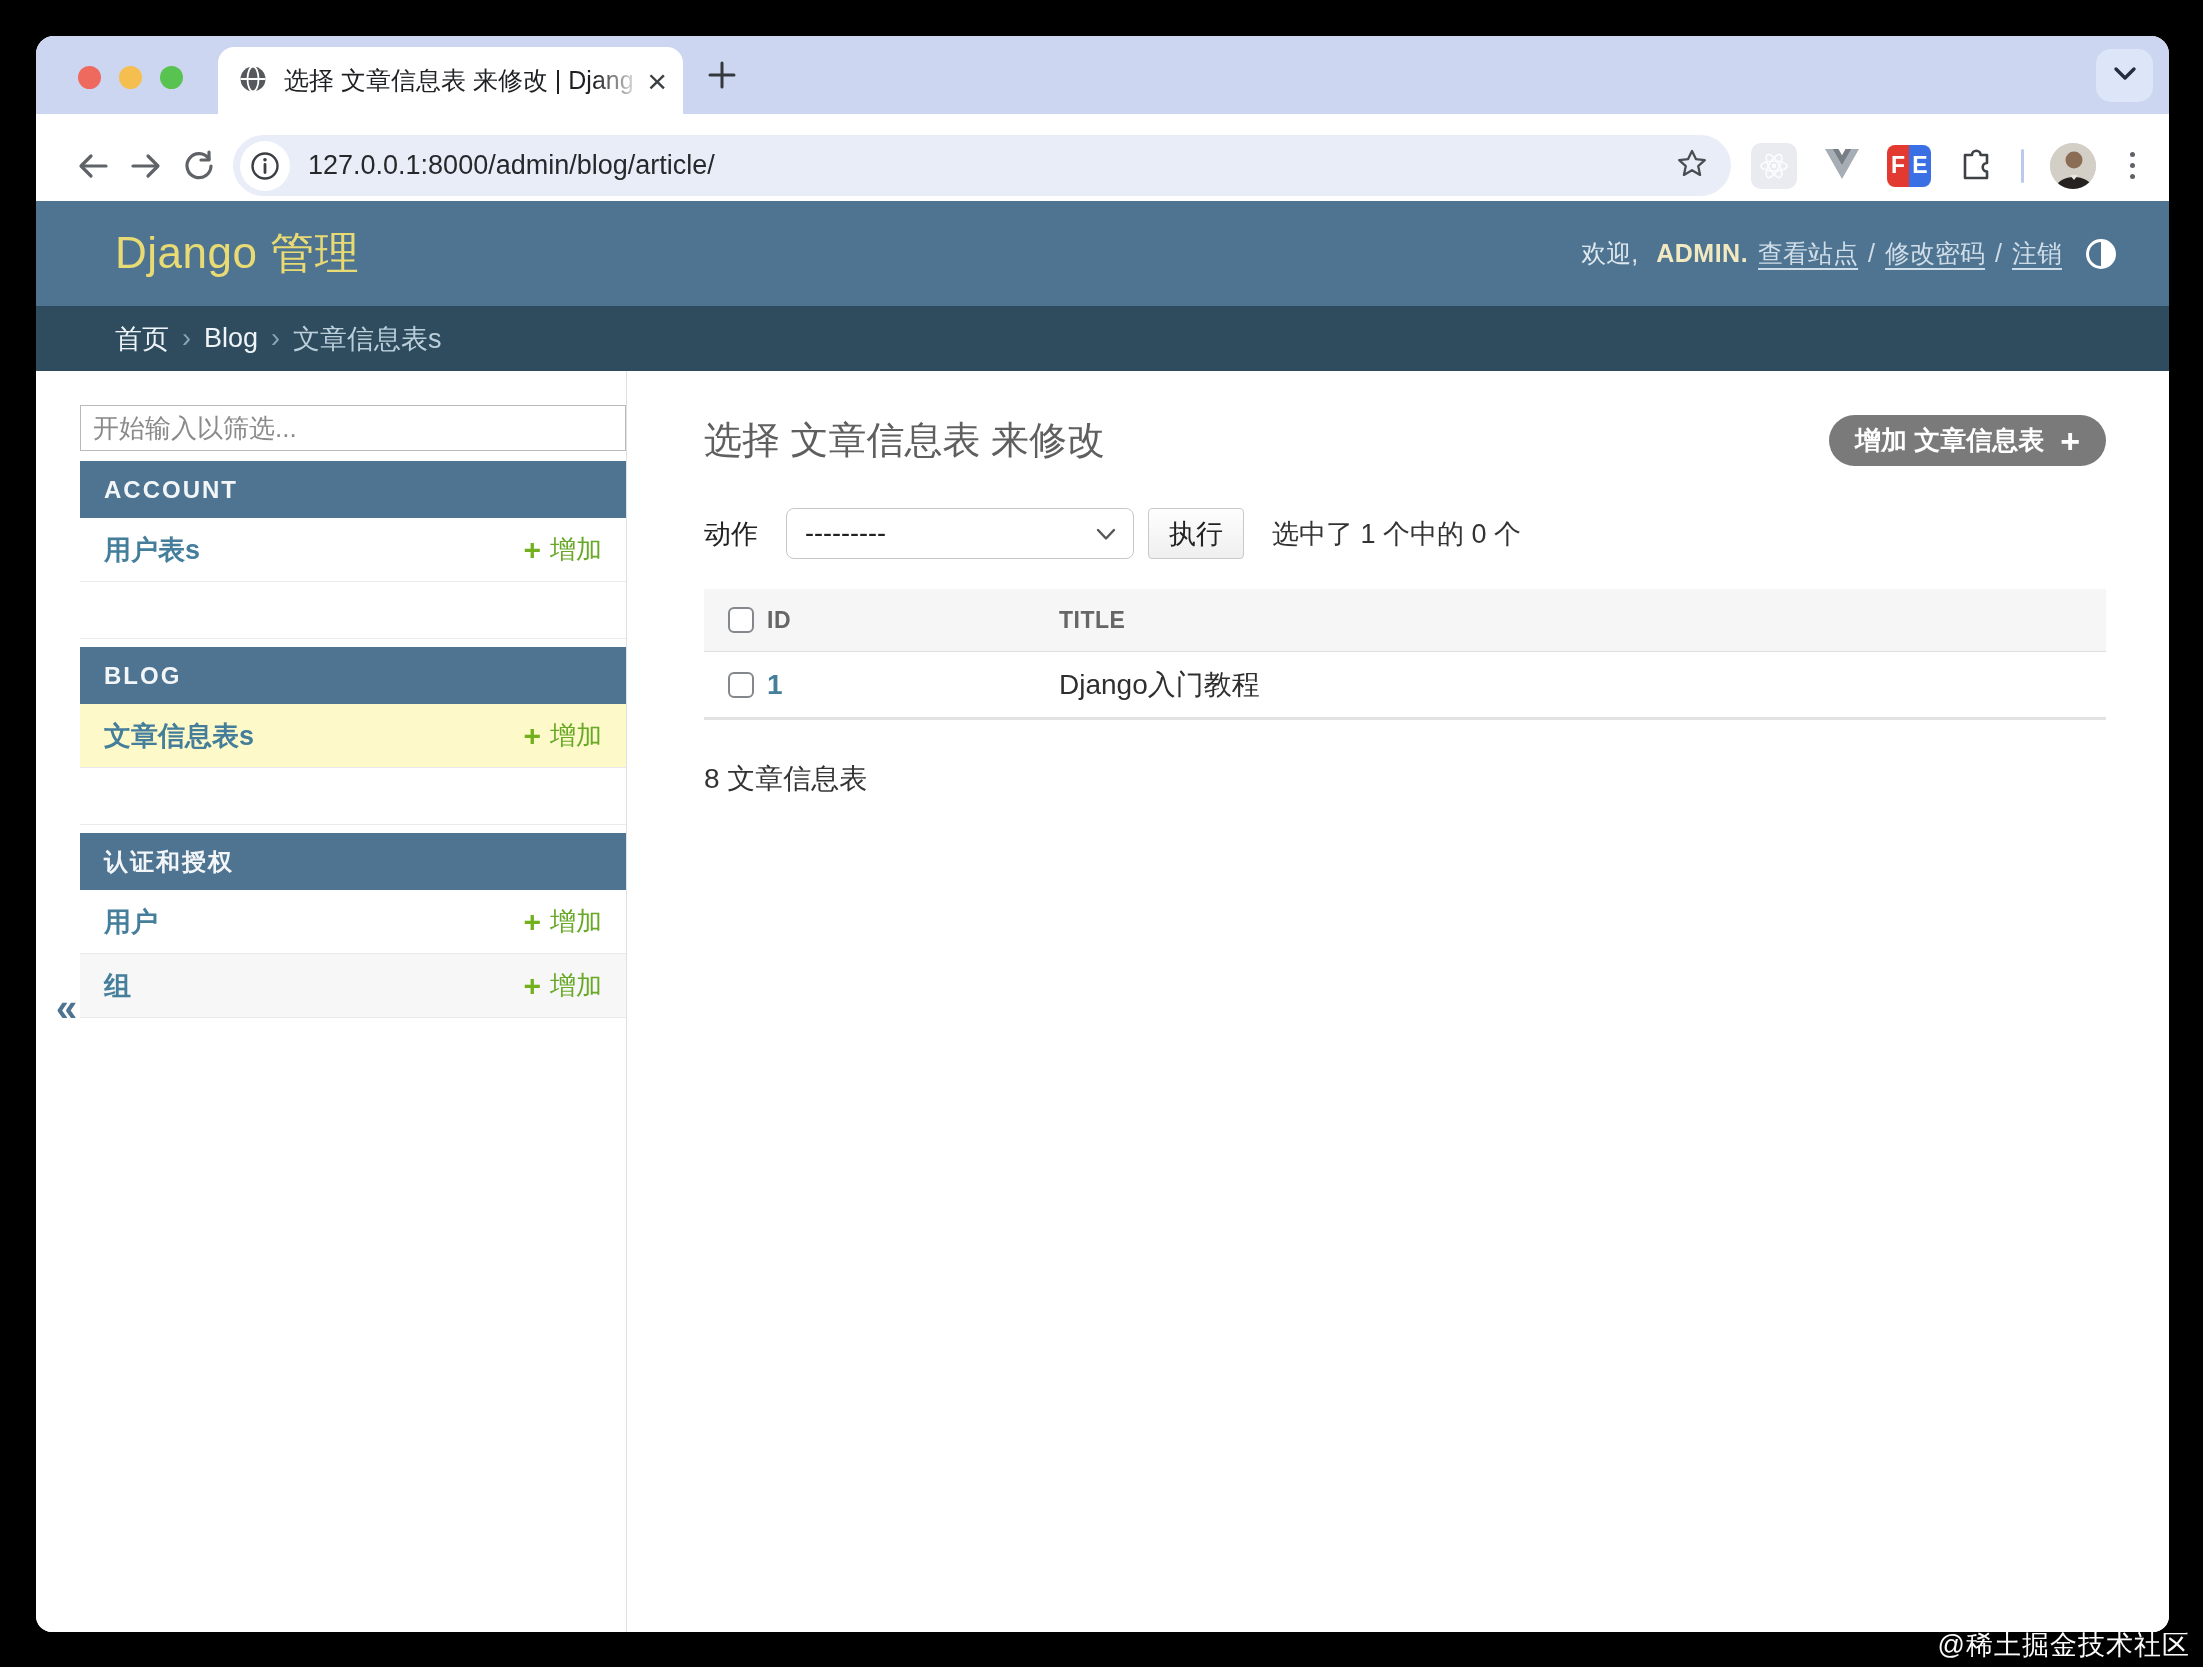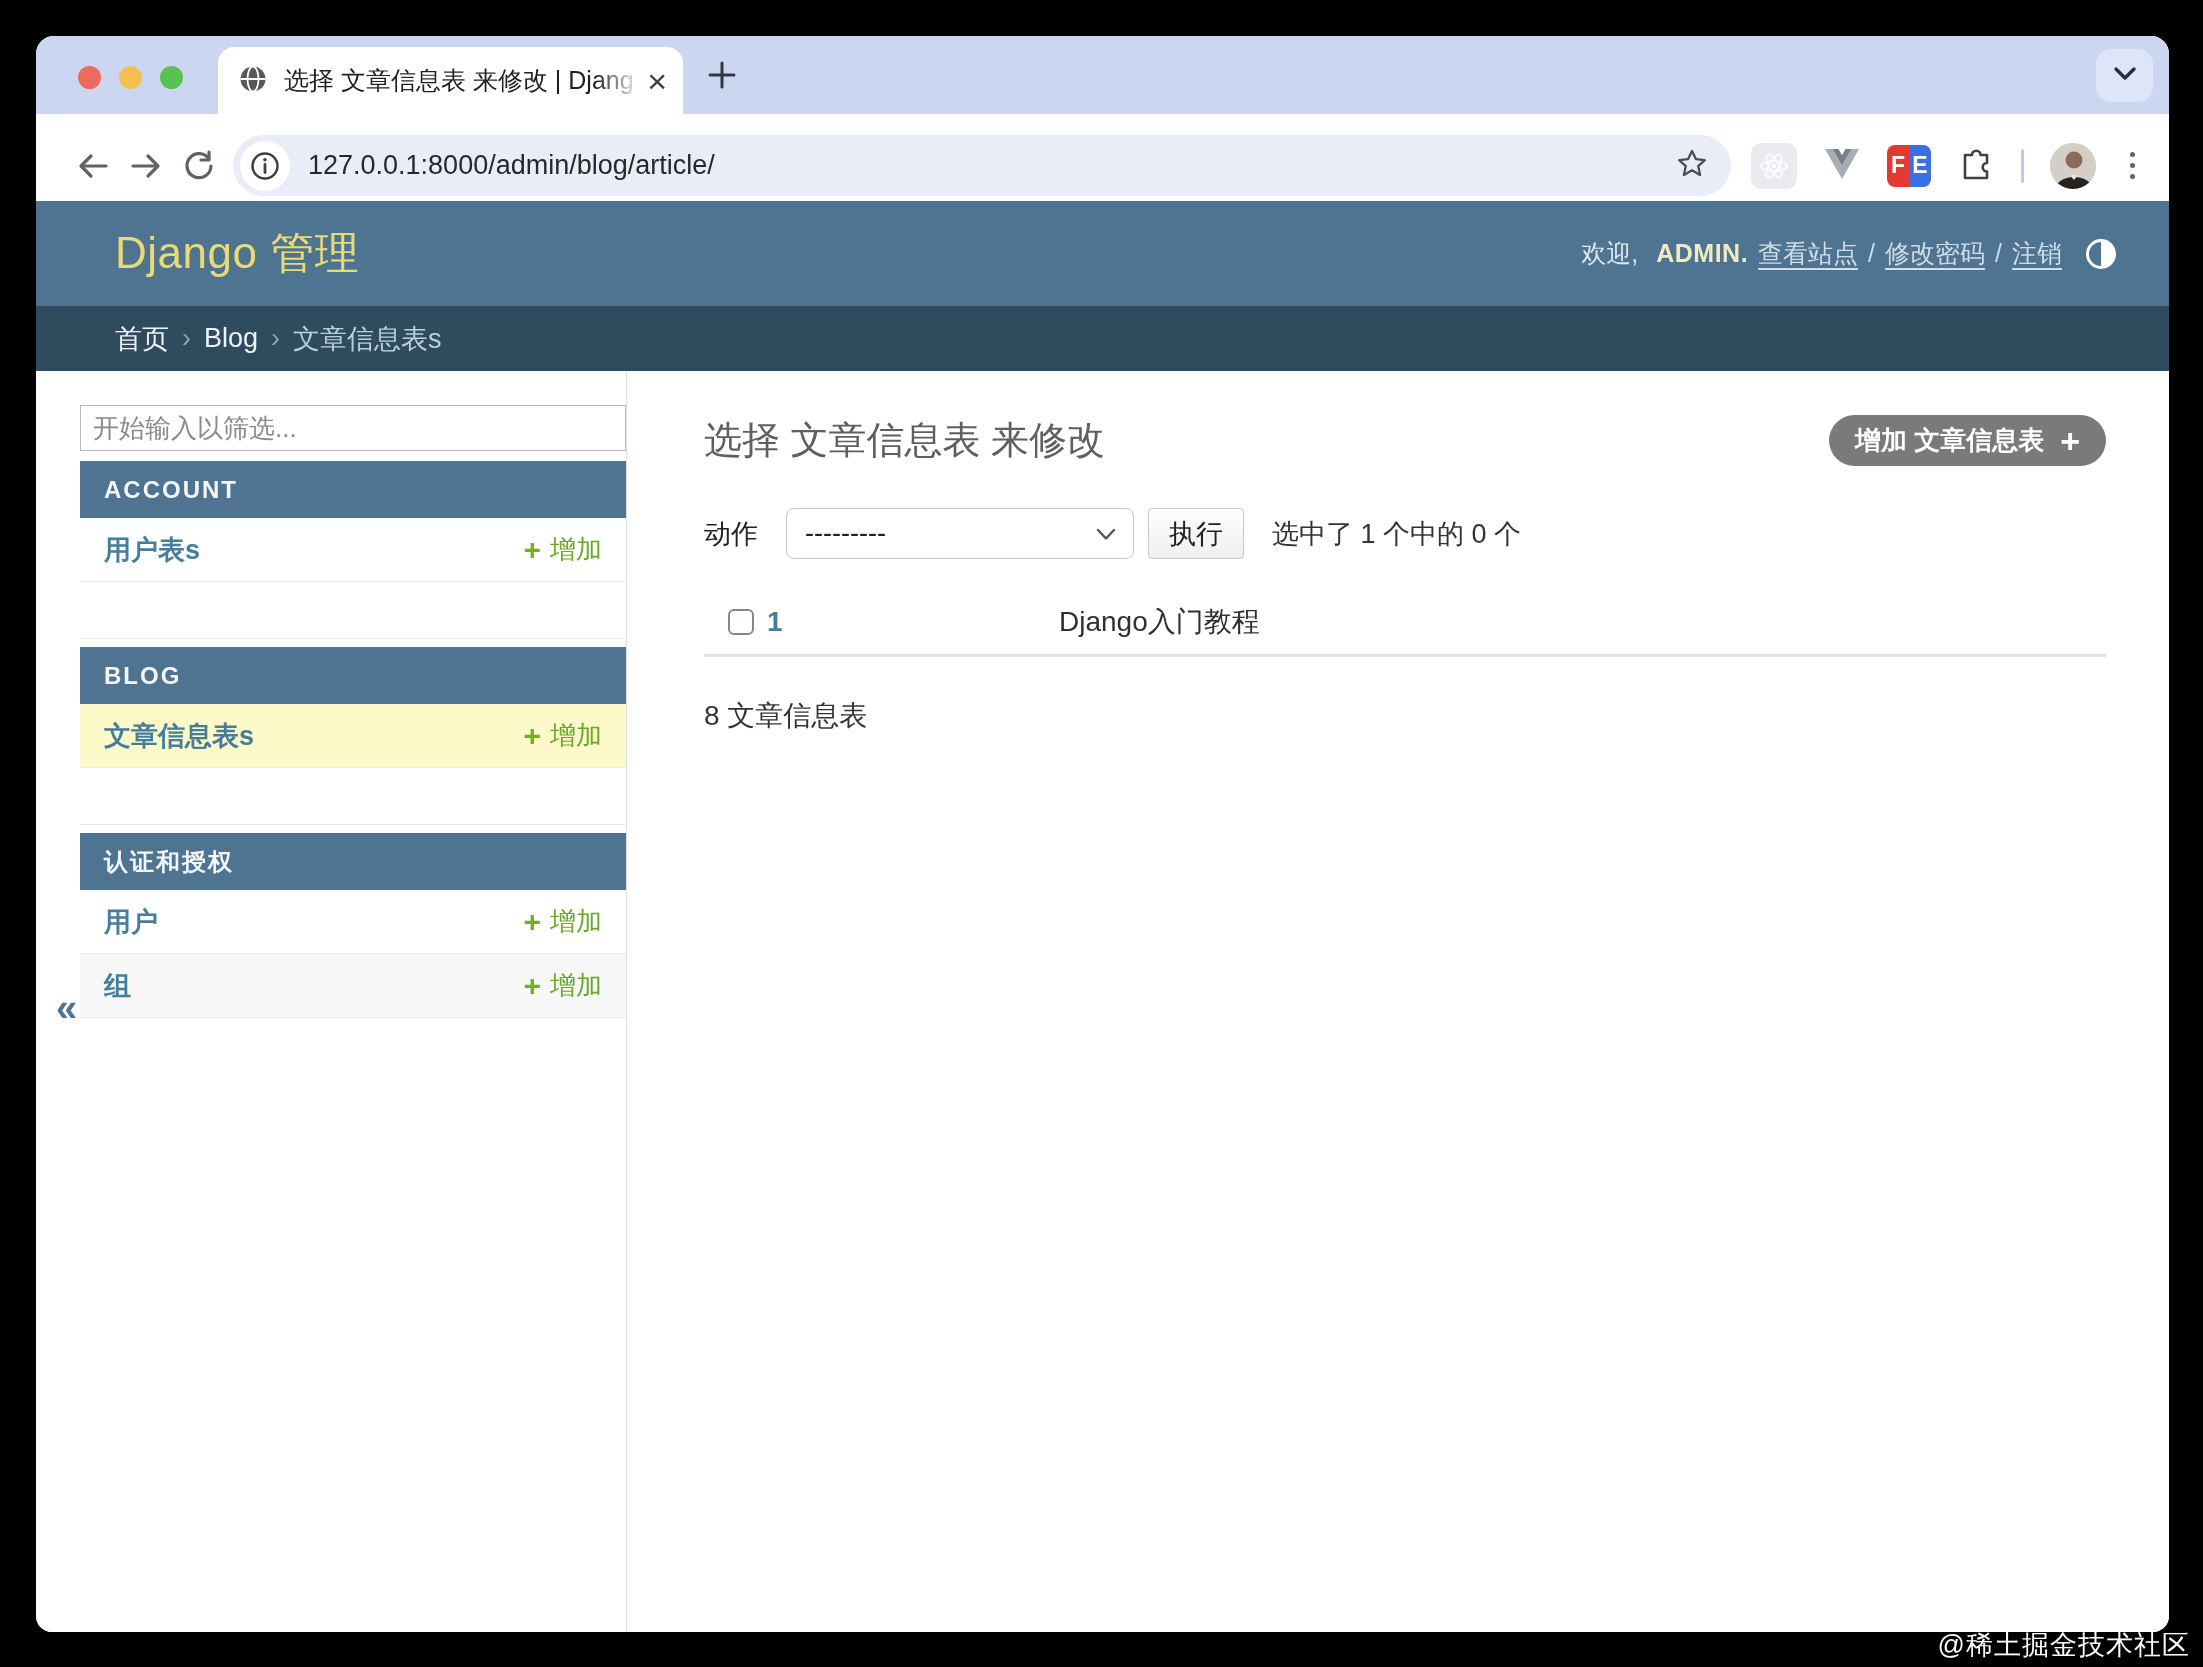--- a/index.html
+++ b/index.html
@@ -323,20 +323,27 @@
               <svg width="22" height="15" viewBox="0 0 22 15">
                 <polyline points="3,3 11,11.5 19,3" fill="none" stroke="#555" stroke-width="2.4" stroke-linecap="round" stroke-linejoin="round"></polyline>
               </svg>
             </span>
           </div>
           <button class="exec-btn">执行</button>
           <span class="action-status">选中了 1 个中的 0 个</span>
         </div>
 
         <div class="table">
+          <div class="thead">
+            <span class="cell-cb">
+                <span class="checkbox"></span>
+              </span>
+            <span class="cell-id th">ID</span>
+            <span class="cell-title th">TITLE</span>
+          </div>
           <div class="trow">
             <span class="cell-cb">
                 <span class="checkbox"></span>
               </span>
             <span class="cell-id"><a class="id-link">1</a></span>
             <span class="cell-title title-text">Django入门教程</span>
           </div>
         </div>
 
         <div class="result-count">8 文章信息表</div>

